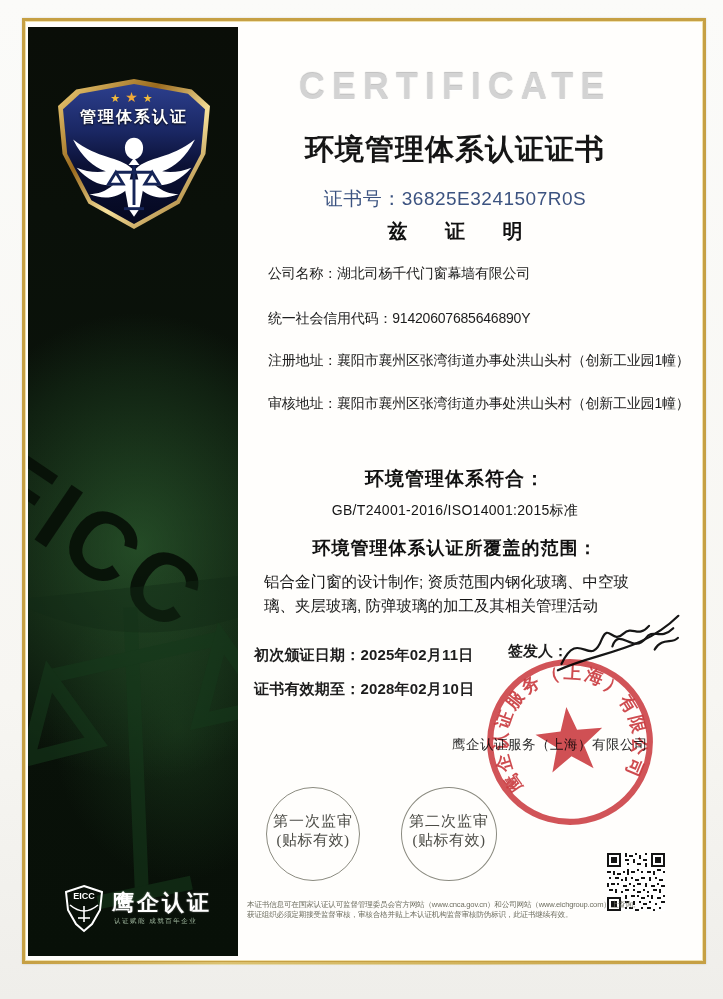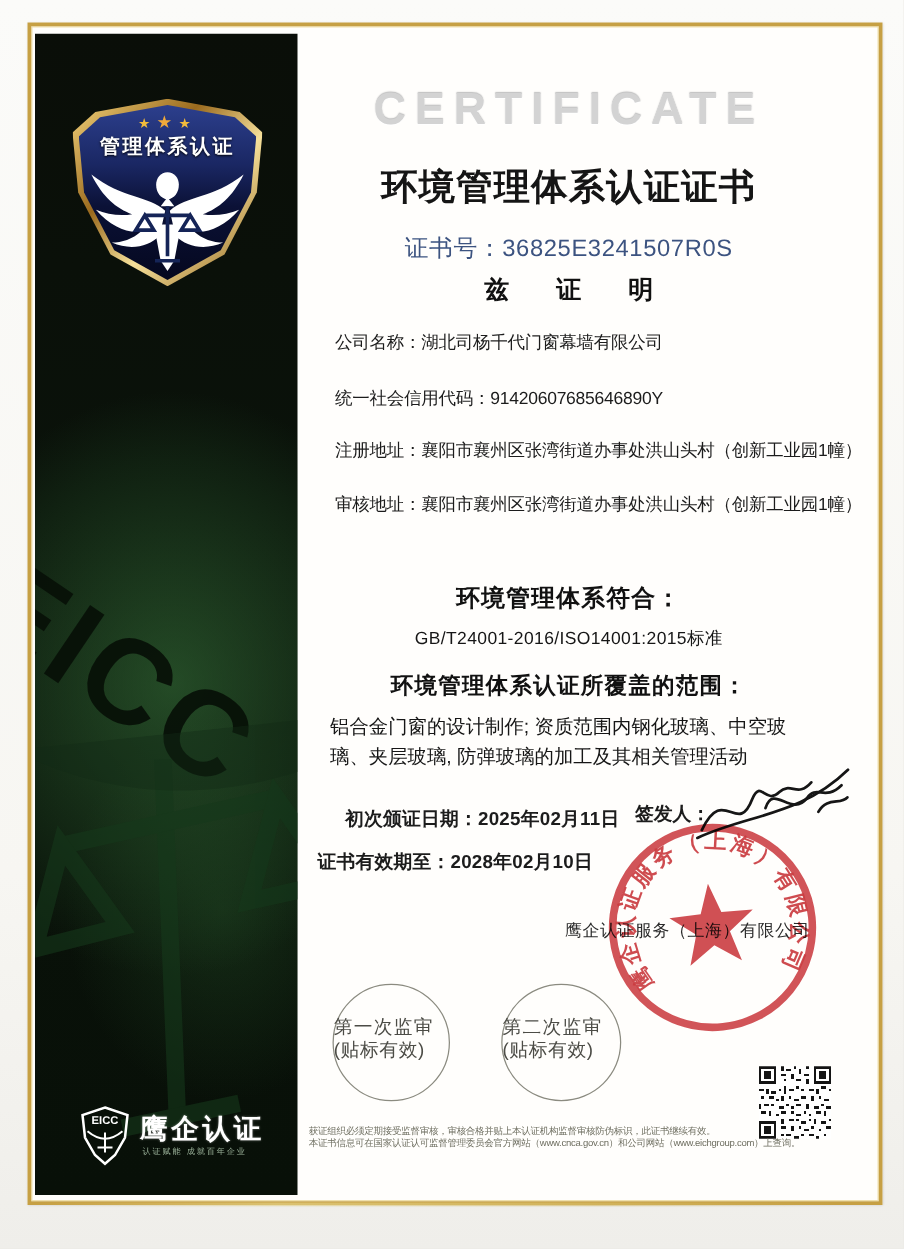--- a/index.html
+++ b/index.html
@@ -29,27 +29,27 @@
   .cert-watermark{position:absolute;left:0;top:48px;width:100%;text-align:center;font-size:36px;font-weight:bold;letter-spacing:7px;color:#d3d3d3;text-shadow:0 1px 0 #fff,0 -1px 1px #bdbdbd;}
   .cert-title{position:absolute;left:0;top:112px;width:100%;text-align:center;font-size:29px;font-weight:bold;color:#151515;letter-spacing:1px;}
   .cert-no{position:absolute;left:0;top:168px;width:100%;text-align:center;font-size:19px;color:#3c5380;letter-spacing:.5px;}
   .certify{position:absolute;left:0;top:200px;width:100%;text-align:center;font-size:20px;font-weight:bold;color:#111;letter-spacing:16px;text-indent:16px;}
   .row{position:absolute;left:44px;font-size:14px;color:#1c1c1c;white-space:nowrap;letter-spacing:-.2px;font-weight:500;}
   .r1{top:247px;} .r2{top:292px;} .r3{top:334px;} .r4{top:377px;}
   .conform-title{position:absolute;left:0;top:448px;width:100%;text-align:center;font-size:19px;font-weight:bold;color:#111;letter-spacing:1px;}
   .standard-line{position:absolute;left:0;top:484px;width:100%;text-align:center;font-size:14px;font-weight:500;color:#161616;letter-spacing:.3px;}
   .scope-title{position:absolute;left:0;top:518px;width:100%;text-align:center;font-size:18px;font-weight:bold;color:#111;letter-spacing:1px;}
   .scope-text{position:absolute;left:40px;top:552px;width:386px;font-size:15.5px;line-height:1.55;color:#161616;font-weight:500;}
-  .d1{top:628px;font-size:15px;font-weight:600;letter-spacing:.2px;left:30px;margin-left:22px;}
+  .d1{top:628px;font-size:15px;font-weight:600;letter-spacing:.2px;left:30px;}
   .d2{top:662px;font-size:15px;font-weight:600;letter-spacing:.2px;left:30px;}
   .signer{position:absolute;left:284px;top:624px;font-size:15px;font-weight:600;color:#1c1c1c;}
   .signature{position:absolute;left:330px;top:592px;transform:rotate(-4deg);}
   .issuer-line{position:absolute;left:228px;top:718px;font-size:13.5px;color:#2b2b2b;letter-spacing:.5px;white-space:nowrap;}
   .stamp{position:absolute;left:258px;top:636px;width:176px;height:176px;transform:rotate(-6deg);mix-blend-mode:multiply;opacity:.9;}
-  .audit-circle{position:absolute;border:1px solid #8b8b80;border-radius:50%;text-align:left;color:#4c4c46;font-family:Liberation Sans, sans-serif;}
+  .audit-circle{position:absolute;border:1px solid #8b8b80;border-radius:50%;text-align:center;color:#4c4c46;font-family:Liberation Serif, serif;}
   .ac1{left:42px;top:769px;width:92px;height:92px;padding-top:0;}
   .ac2{left:177px;top:769px;width:94px;height:92px;}
   .audit-circle .l1{display:block;margin-top:24px;font-size:15px;letter-spacing:1px;}
   .audit-circle .l2{display:block;font-size:15px;letter-spacing:.5px;}
   .qr{position:absolute;left:380px;top:835px;width:64px;height:58px;}
   .footer{position:absolute;left:23px;top:882px;color:#6e6e60;font-size:7.6px;line-height:10px;letter-spacing:-.2px;}
   .footer div{white-space:nowrap;}
   .gold-bottom-glow{position:absolute;left:30px;top:962px;width:640px;height:3px;background:linear-gradient(90deg,transparent,#e9d88f 30%,#d9bf6a 70%,transparent);opacity:.6;}
 </style>
 </head>
@@ -161,19 +161,19 @@
 
     <svg class="qr" viewBox="0 0 29 29" shape-rendering="crispEdges">
       <rect width="29" height="29" fill="#fff"></rect>
       <path fill="#141414" d="M0,0h7v7h-7z M22,0h7v7h-7z M0,22h7v7h-7z"></path>
       <path fill="#ffffff" d="M1,1h5v5h-5z M23,1h5v5h-5z M1,23h5v5h-5z"></path>
       <path fill="#141414" d="M2,2h3v3h-3z M24,2h3v3h-3z M2,24h3v3h-3z"></path>
       <path fill="#141414" d="M9,0h1v2h-1z M11,1h2v1h-2z M14,0h1v1h-1z M16,1h1v2h-1z M19,0h1v1h-1z M9,3h2v1h-2z M13,3h1v2h-1z M18,3h2v1h-2z M10,5h1v1h-1z M15,5h2v1h-2z M19,5h1v2h-1z M0,9h2v1h-2z M3,9h1v2h-1z M5,10h2v1h-2z M8,9h1v1h-1z M10,8h1v3h-1z M12,9h2v1h-2z M15,8h1v1h-1z M17,9h1v1h-1z M20,9h2v1h-2z M23,9h1v2h-1z M25,8h2v1h-2z M28,9h1v1h-1z M1,12h1v1h-1z M4,12h2v1h-2z M7,13h1v1h-1z M9,12h1v2h-1z M12,12h1v1h-1z M14,13h2v1h-2z M17,12h2v1h-2z M21,12h1v2h-1z M24,12h1v1h-1z M26,13h2v1h-2z M0,15h1v2h-1z M2,15h2v1h-2z M5,15h1v1h-1z M8,16h2v1h-2z M11,15h1v1h-1z M13,16h1v1h-1z M15,15h2v1h-2z M19,15h1v2h-1z M22,16h2v1h-2z M25,15h1v1h-1z M27,16h2v1h-2z M1,18h2v1h-2z M4,18h1v2h-1z M7,19h1v1h-1z M9,18h2v1h-2z M13,18h1v1h-1z M15,19h2v1h-2z M18,18h1v1h-1z M20,19h1v1h-1z M23,18h2v1h-2z M26,18h1v2h-1z M9,21h1v2h-1z M12,21h2v1h-2z M15,21h1v1h-1z M17,22h2v1h-2z M20,21h1v1h-1z M22,21h1v2h-1z M25,22h2v1h-2z M28,21h1v1h-1z M9,24h2v1h-2z M13,24h1v2h-1z M16,24h1v1h-1z M18,25h2v1h-2z M21,24h1v1h-1z M24,25h1v1h-1z M27,24h2v1h-2z M9,27h1v1h-1z M11,27h2v1h-2z M14,28h2v1h-2z M17,27h1v1h-1z M20,27h2v1h-2z M23,28h1v1h-1z M26,27h1v1h-1z"></path>
     </svg>
 
     <div class="footer">
+      <div>本证书信息可在国家认证认可监督管理委员会官方网站（www.cnca.gov.cn）和公司网站（www.eichgroup.com）上查询。</div>
       <div>获证组织必须定期接受监督审核，审核合格并贴上本认证机构监督审核防伪标识，此证书继续有效。</div>
-      <div>本证书信息可在国家认证认可监督管理委员会官方网站（www.cnca.gov.cn）和公司网站（www.eichgroup.com）上查询。</div>
     </div>
   </div>
 
   <div class="gold-bottom-glow"></div>
 </div>
 
 </body></html>

